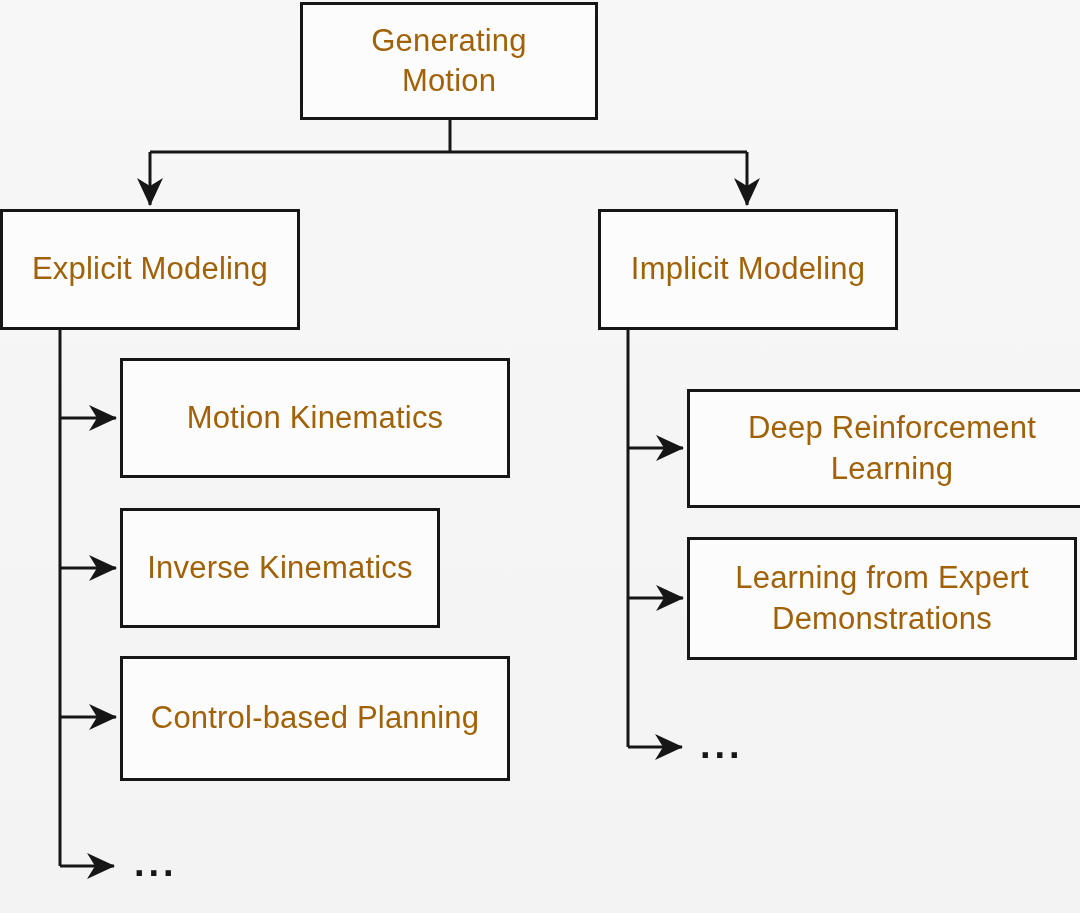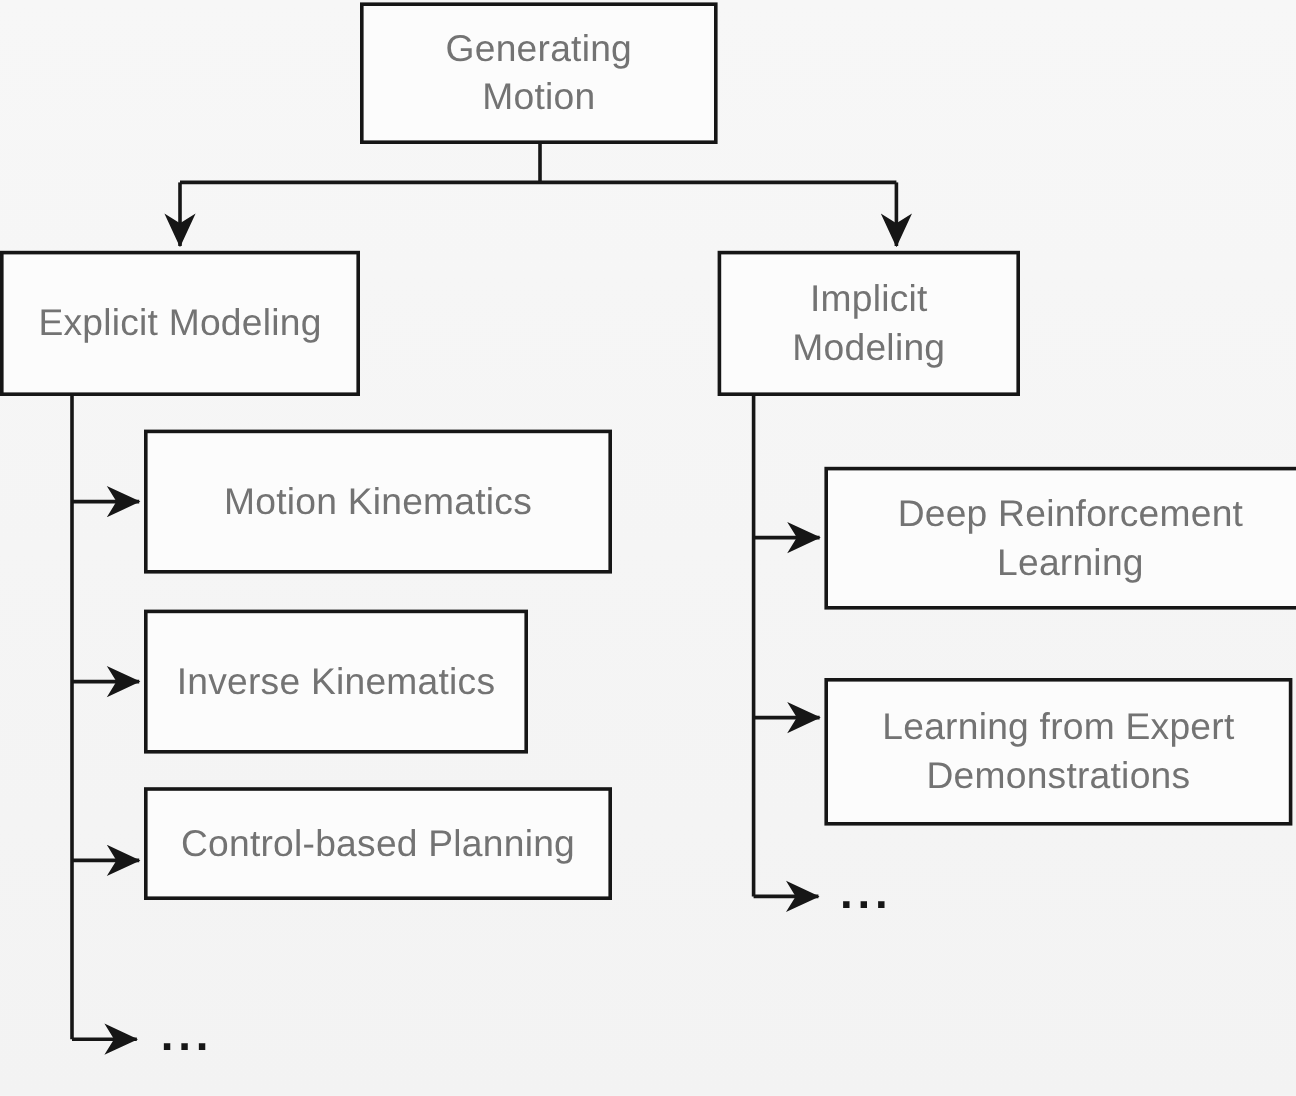--- a/index.html
+++ b/index.html
@@ -19,37 +19,37 @@
     position: absolute;
     left: 0; top: 0;
     width: 1080px;
     height: 913px;
   }
   .node {
     position: absolute;
     box-sizing: border-box;
     border: 3px solid #161616;
     background: #fcfcfc;
-    color: #737373;
+    color: #a16207;
     display: flex;
     align-items: center;
     justify-content: center;
     text-align: center;
     font-size: 31px;
     line-height: 1.3;
     letter-spacing: 0.2px;
   }
   .node-root   { left: 300px; top: 2px;   width: 298px; height: 118px; padding: 0 34px; }
   .node-expl   { left: 0px;   top: 209px; width: 300px; height: 121px; padding: 0 8px; }
-  .node-impl   { left: 598px; top: 209px; width: 252px; height: 121px; padding: 0 10px; }
+  .node-impl   { left: 598px; top: 209px; width: 300px; height: 121px; padding: 0 10px; }
   .node-fk     { left: 120px; top: 358px; width: 390px; height: 120px; padding: 0 14px; }
   .node-ik     { left: 120px; top: 508px; width: 320px; height: 120px; padding: 0 14px; }
-  .node-cbp    { left: 120px; top: 656px; width: 390px; height: 94px; padding: 0 6px; }
+  .node-cbp    { left: 120px; top: 656px; width: 390px; height: 125px; padding: 0 6px; }
   .node-drl    { left: 687px; top: 389px; width: 410px; height: 119px; padding: 0 40px; }
-  .node-lfed   { left: 687px; top: 537px; width: 390px; height: 123px; padding: 0 40px; margin-top: 28px; }
+  .node-lfed   { left: 687px; top: 537px; width: 390px; height: 123px; padding: 0 40px; }
   .ellipsis {
     position: absolute;
     color: #161616;
     font-size: 38px;
     font-weight: 700;
     letter-spacing: 4px;
     line-height: 1;
   }
   .ellipsis-left  { left: 134px; top: 844px; }
   .ellipsis-right { left: 700px; top: 726px; }

